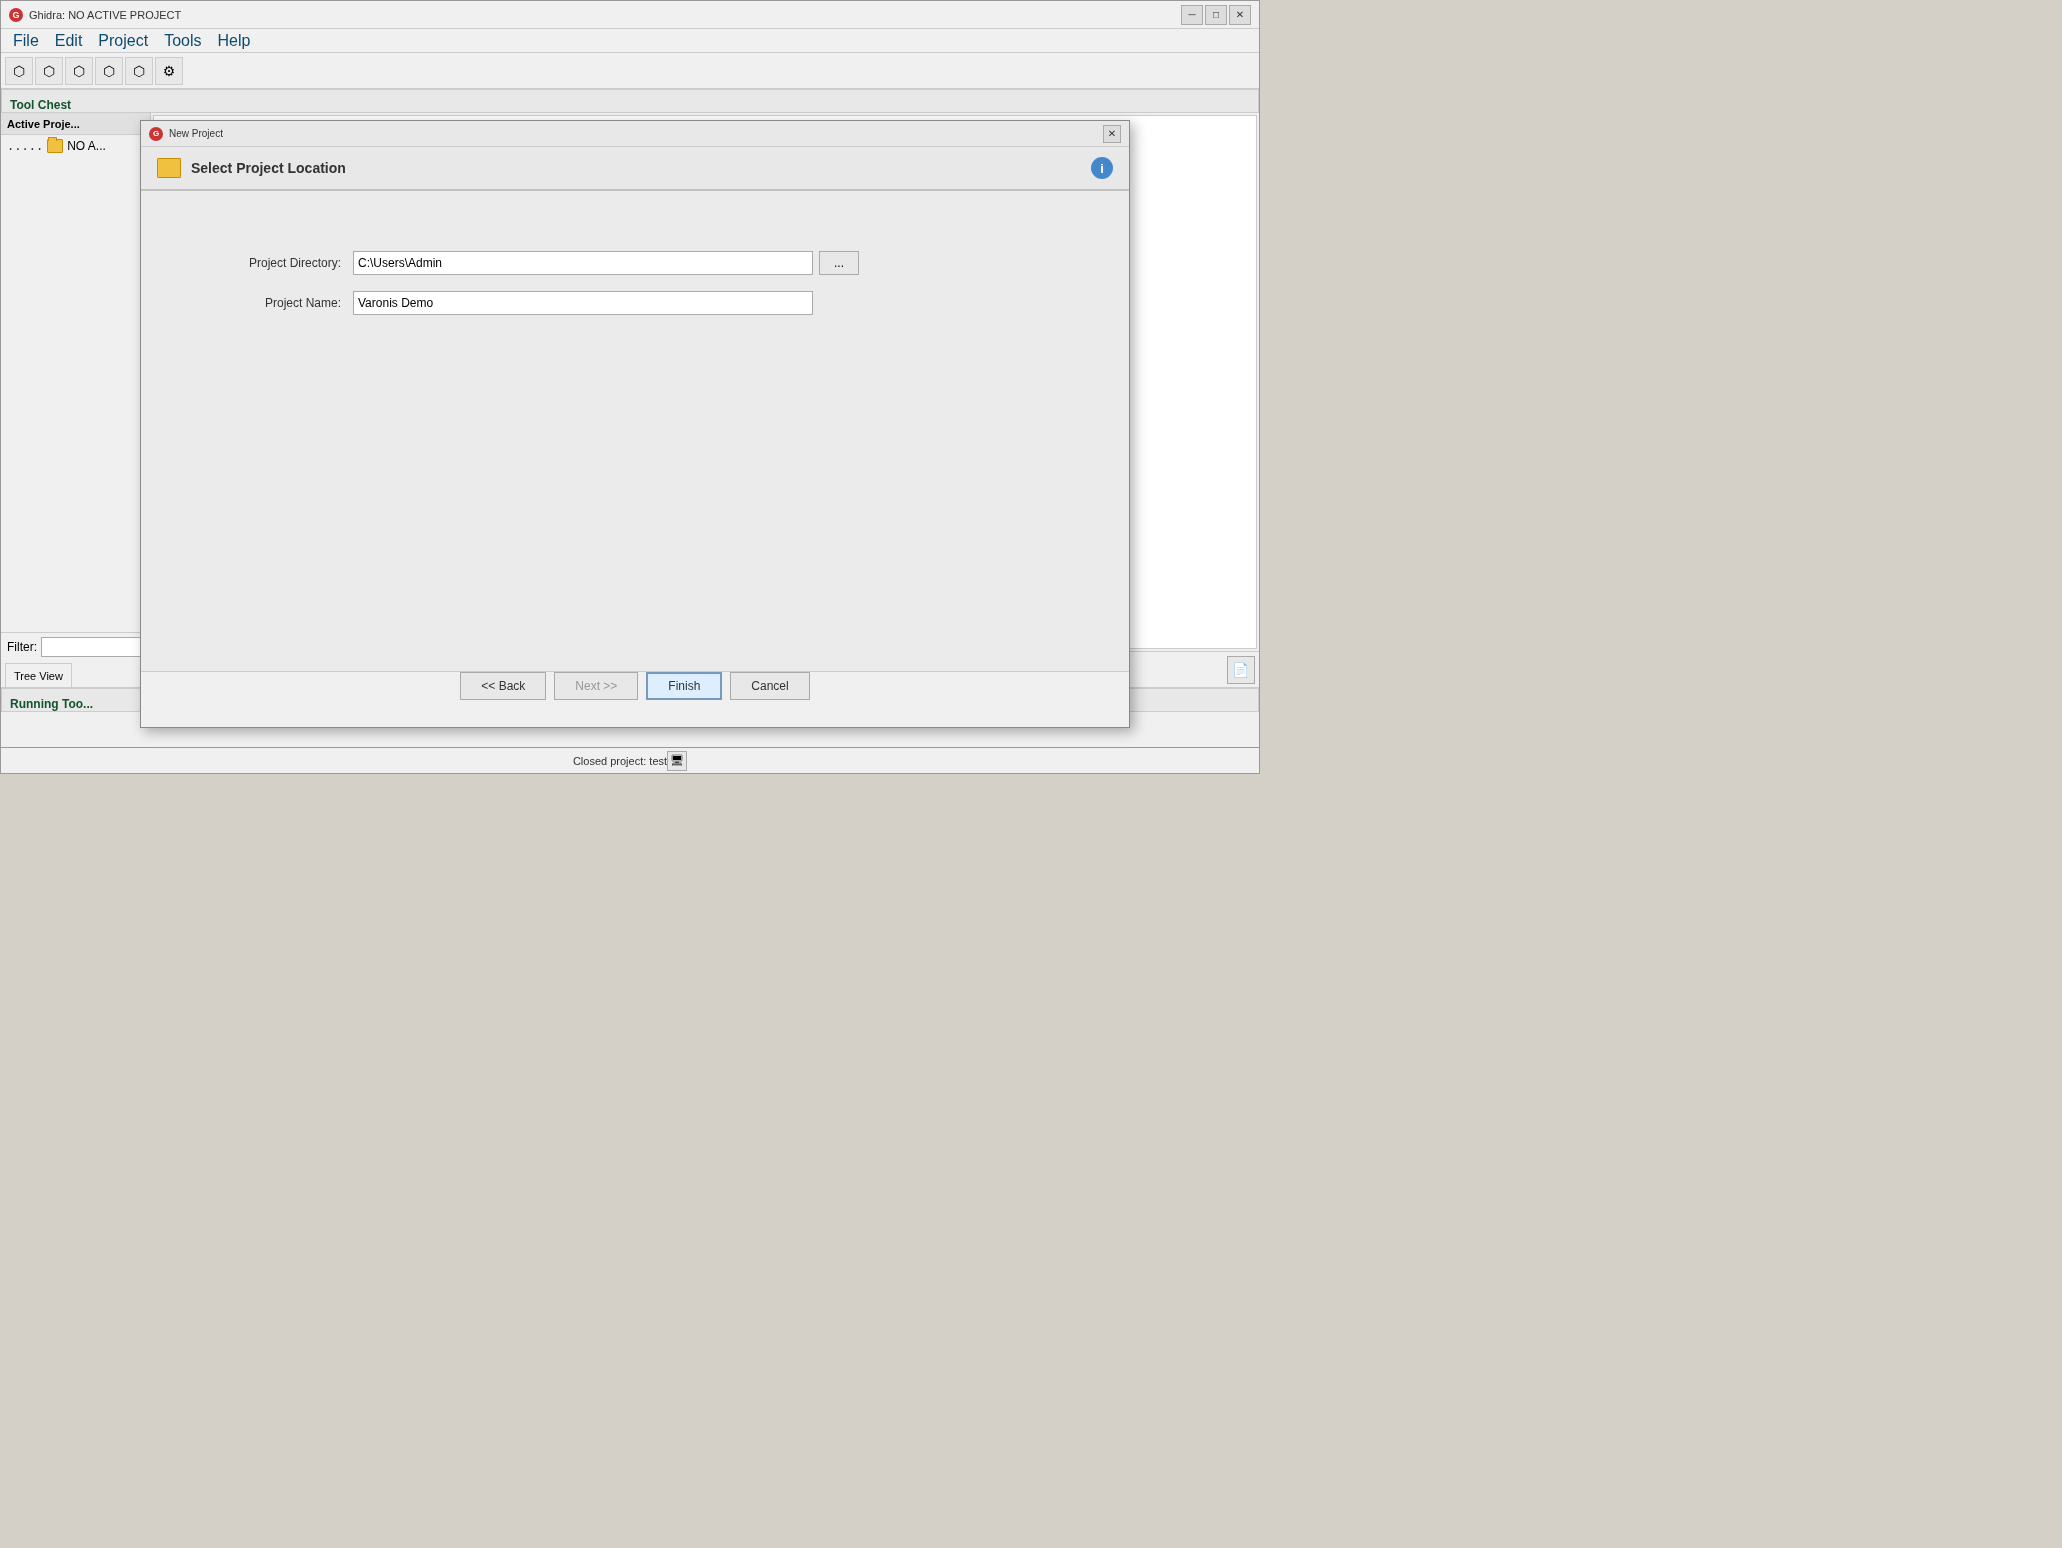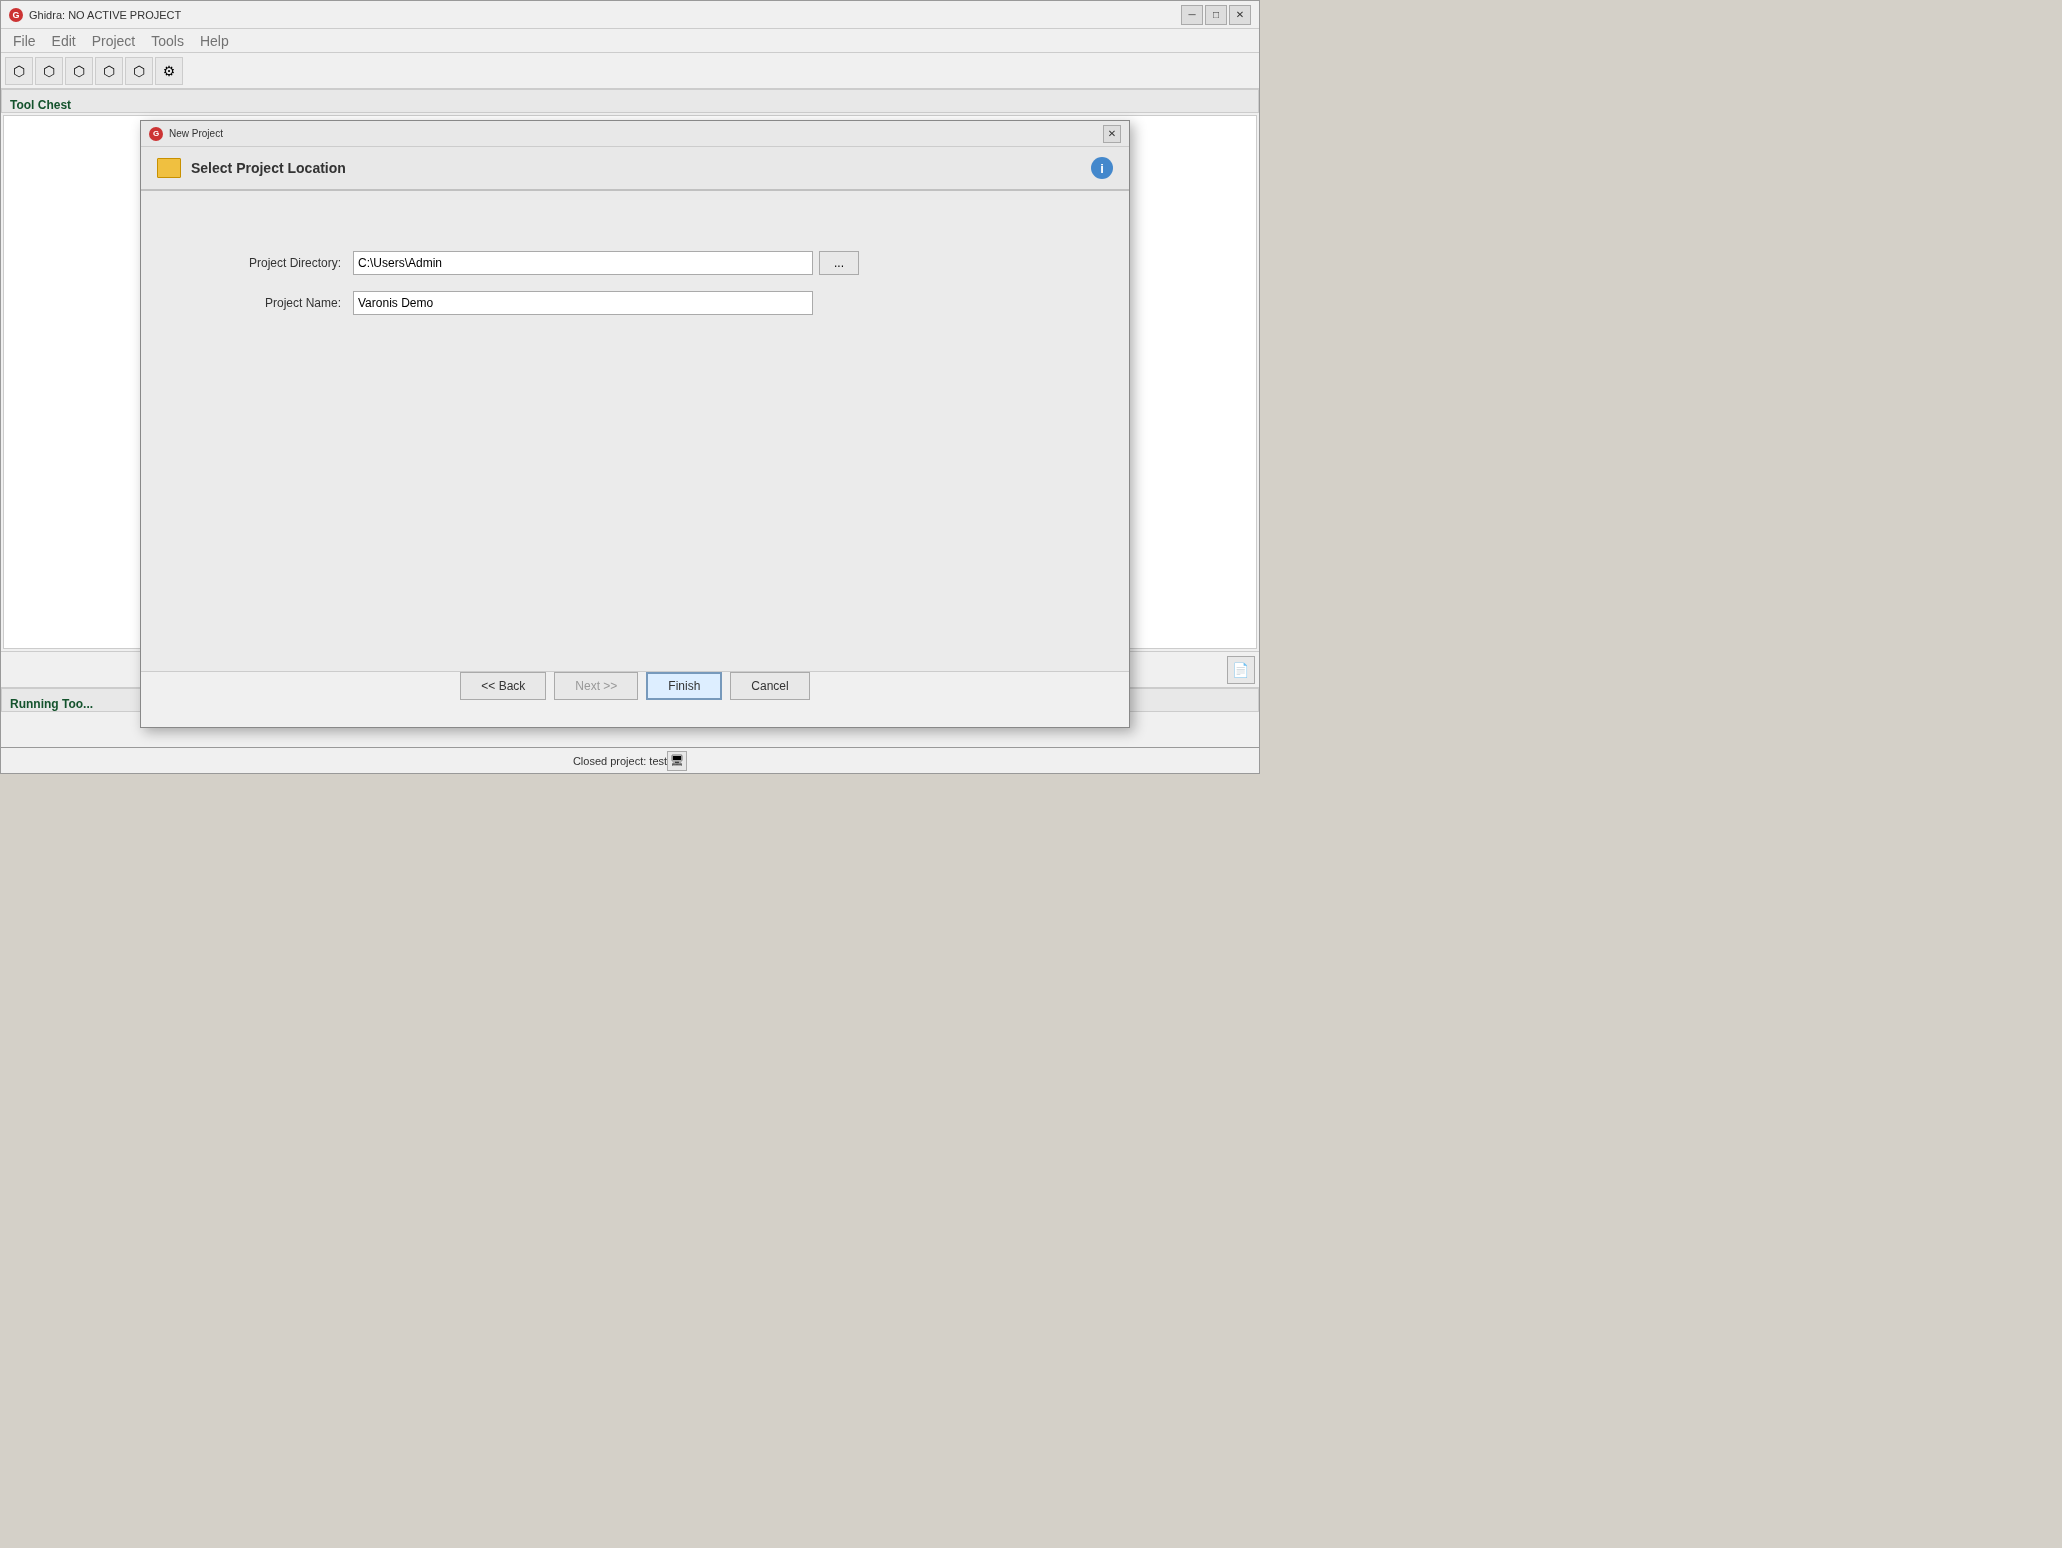--- a/index.html
+++ b/index.html
@@ -78,22 +78,22 @@
       background: #f0f0f0;
       display: flex;
       align-items: center;
       padding: 0 4px;
       border-bottom: 1px solid #ccc;
       flex-shrink: 0;
     }
     .menu-item {
       padding: 2px 8px;
       cursor: pointer;
-      font-size: 14px;
-      color: #737373;
+      font-size: 16px;
+      color: #0c4a6e;
     }
 
     
     .toolbar {
       height: 36px;
       background: #f0f0f0;
       display: flex;
       align-items: center;
       padding: 0 4px;
       border-bottom: 1px solid #ccc;
@@ -499,20 +499,41 @@
     <button class="toolbar-btn">⬡</button>
     <button class="toolbar-btn">⚙</button>
   </div>
 
   <div class="section-header">
     <span>Tool Chest</span>
   </div>
 
   <div class="content-area">
 
+    <div class="left-panel">
+      <div class="active-projects-header">
+        <span>Active Proje...</span>
+      </div>
+
+      <div class="project-item">
+        <span class="dots-label">.....</span>
+        <div class="folder-icon"></div>
+        <span>NO A...</span>
+      </div>
+
+      <div class="panel-bottom">
+        <div class="filter-bar">
+          <span>Filter:</span>
+          <input class="filter-input" type="text" style="">
+        </div>
+        <div class="tree-view-tab">
+          <span>Tree View</span>
+        </div>
+      </div>
+    </div>
 
     <div class="right-panel">
       <div class="right-content"></div>
       <div class="right-bottom">
         <div class="nav-icon-btn">📄</div>
       </div>
     </div>
 
   </div>
 

